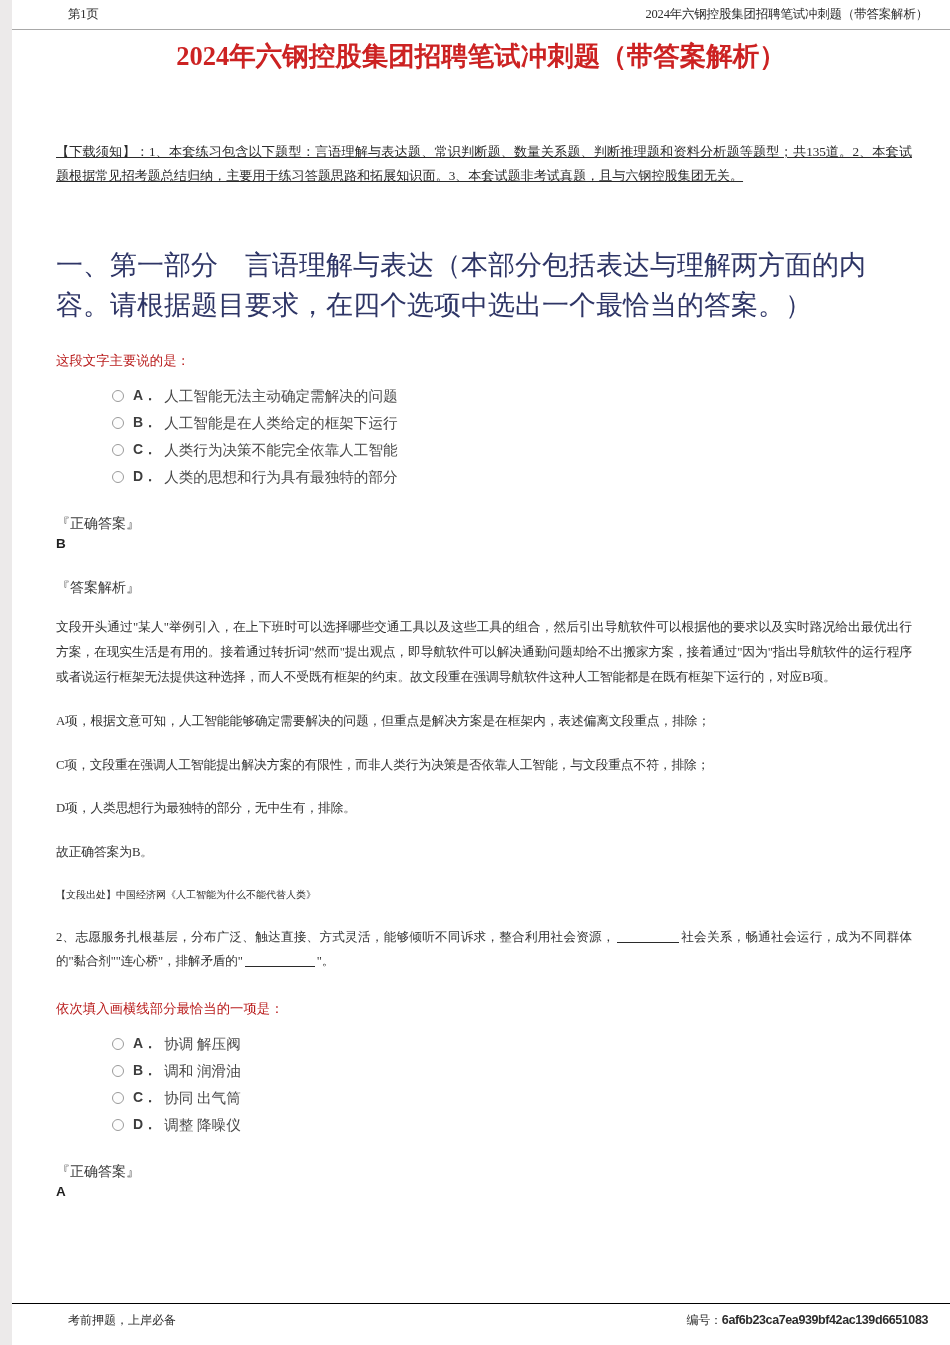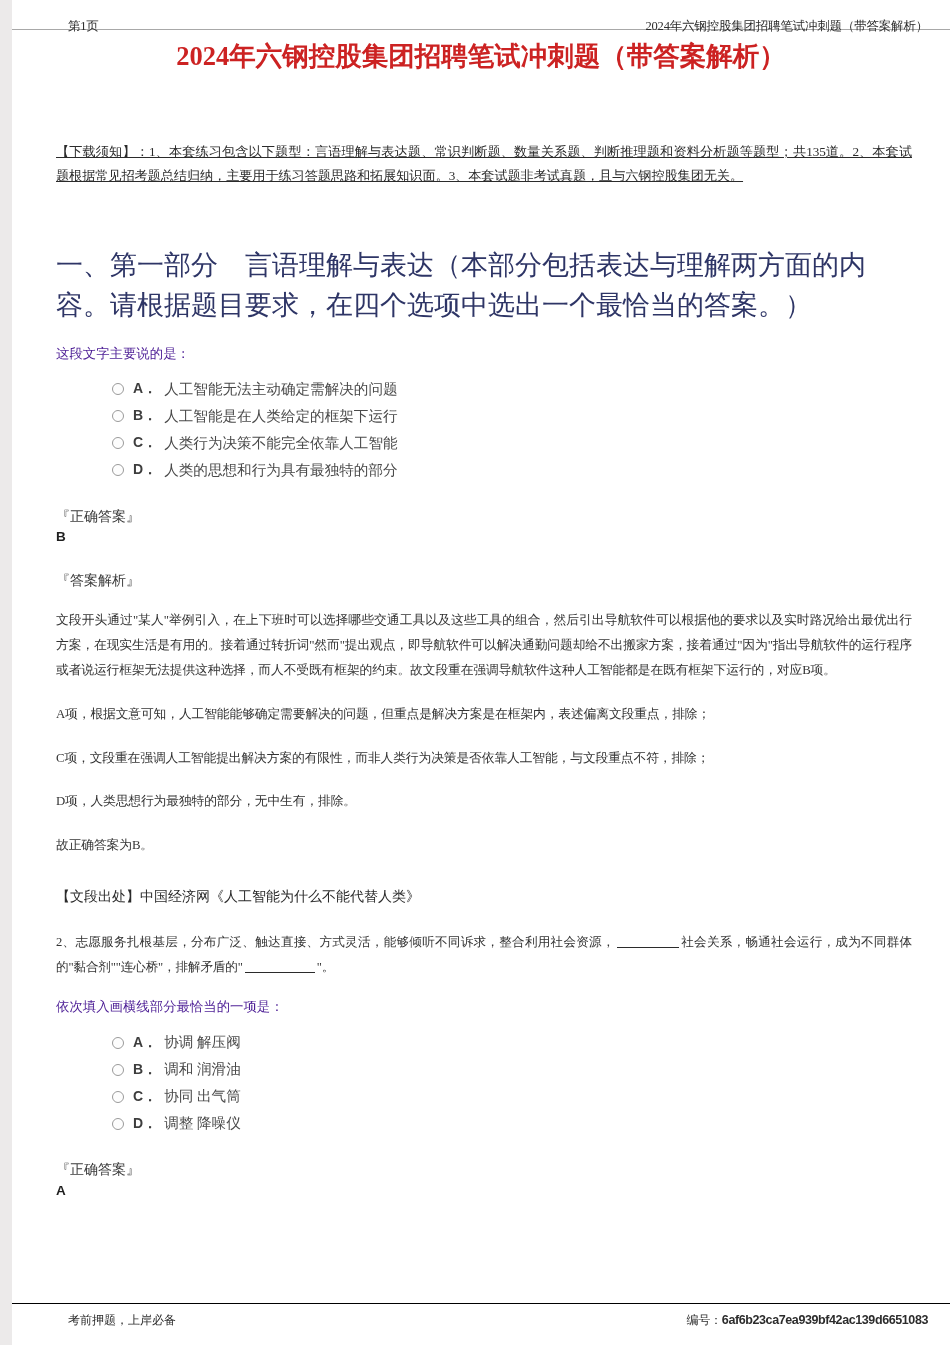--- a/index.html
+++ b/index.html
@@ -31,21 +31,21 @@
     background: #ffffff;
   }
 
   
   .running-header {
     position: absolute;
     left: 0; top: 0;
     width: 938px;
     height: 30px;
     box-sizing: border-box;
-    padding: 18px 22px 0 56px;
+    padding: 6px 22px 0 56px;
     border-bottom: 1px solid #a8a8a8;
     display: flex;
     justify-content: space-between;
     align-items: flex-start;
     font-family: "Liberation Serif", "DejaVu Serif", serif;
     font-size: 12.5px;
     color: #2c2c2c;
     letter-spacing: -0.2px;
   }
   .running-header .hdr-left { white-space: nowrap; }
@@ -95,24 +95,24 @@
   .q-stem {
     margin-top: 22px;
     font-size: 12.6px;
     line-height: 1.95;
     color: #333333;
     text-align: justify;
     letter-spacing: -0.15px;
   }
 
   .q-ask {
-    margin-top: 17px;
+    margin-top: 24px;
     font-size: 13.4px;
     line-height: 1.7;
-    color: #4c1d95;
+    color: #b91c1c;
   }
 
   .options {
     margin-top: 10px;
     padding-left: 56px;
   }
   .option-row {
     display: flex;
     align-items: center;
     height: 27px;
@@ -166,22 +166,22 @@
   .analysis {
     margin-top: 20px;
     font-size: 12.8px;
     line-height: 1.85;
     color: #333333;
     text-align: justify;
     letter-spacing: -0.15px;
   }
 
   .source {
-    margin-top: 28px;
-    font-size: 14px;
+    margin-top: 22px;
+    font-size: 10px;
     line-height: 1.6;
     color: #2b2b2b;
   }
 
   .blank {
     display: inline-block;
     width: 62px;
     border-bottom: 1.4px solid #2b2b2b;
     margin: 0 2px;
     vertical-align: -2px;

